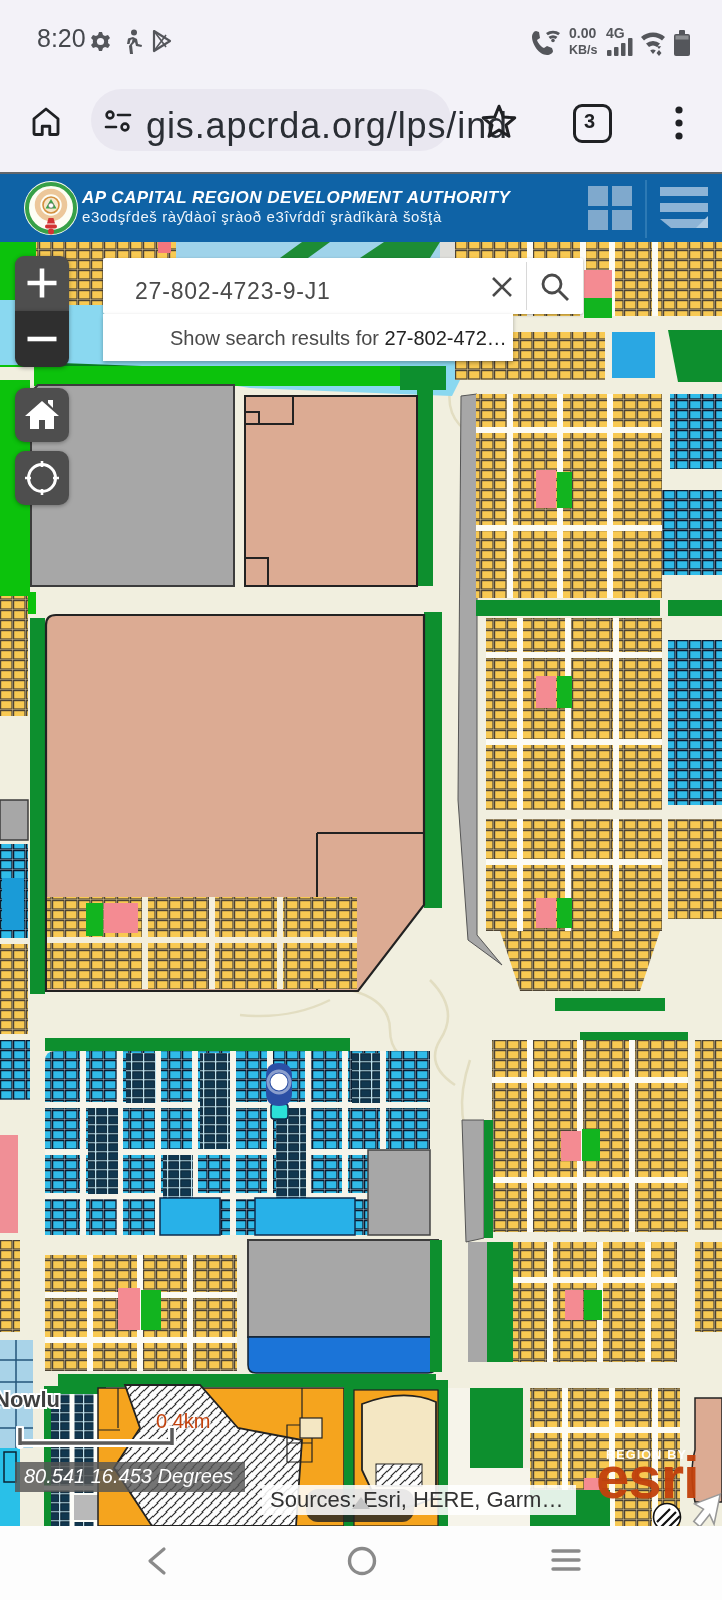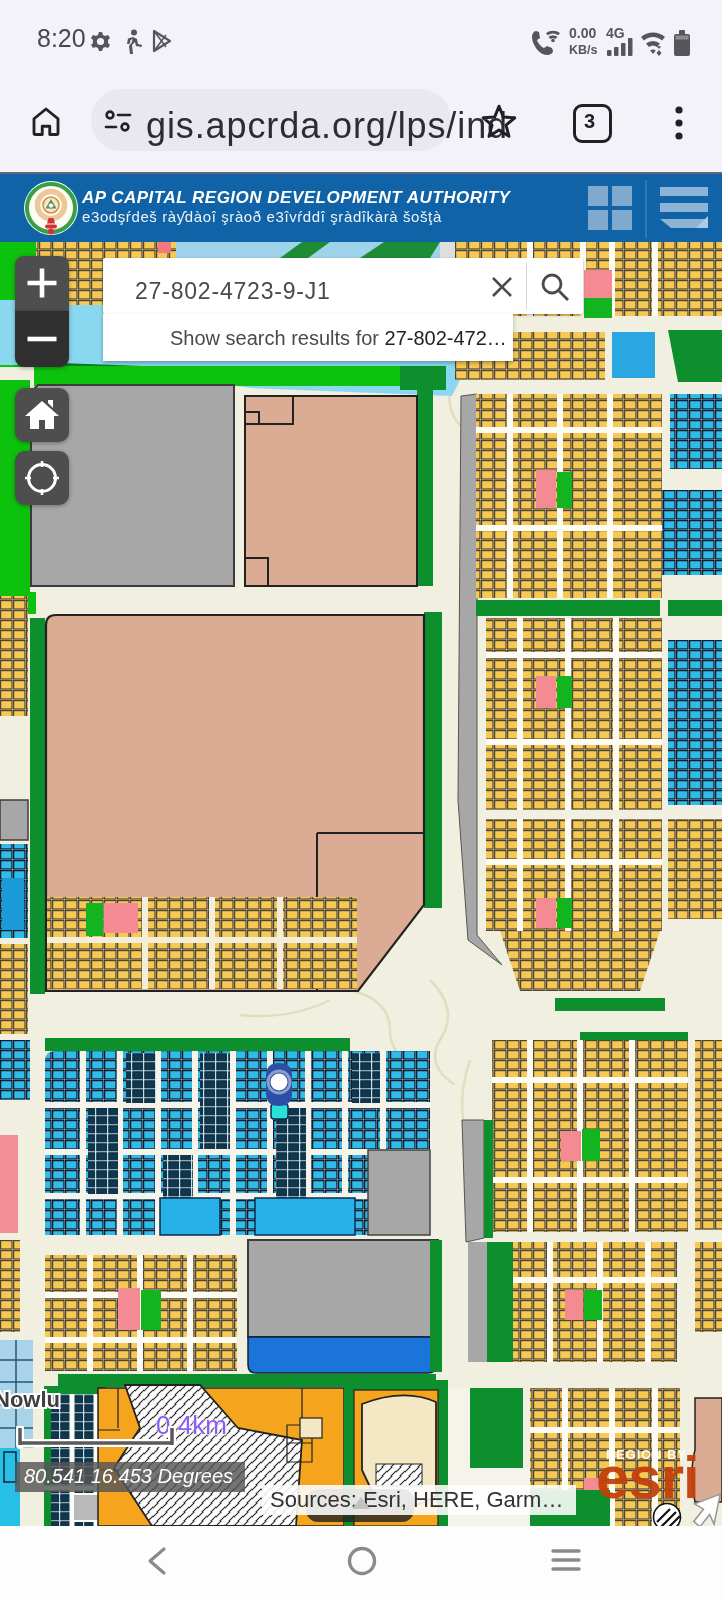--- a/index.html
+++ b/index.html
@@ -450,21 +450,21 @@
     <path d="M27 13L10 28h5v13h9v-9h6v9h9V28h5z" fill="#fff"></path>
     <path d="M33 15v-3h5v8z" fill="#fff"></path>
   </svg>
 
 <div class="abs" style="left:15px;top:451px;width:54px;height:54px;background:#4e4e4e;border-radius:10px;box-shadow:0 1px 4px rgba(0,0,0,.35);"></div>
 <svg class="abs" style="left:15px;top:451px;" width="54" height="54" viewBox="0 0 54 54" fill="none" stroke="#fff">
     <circle cx="27" cy="27" r="13.5" stroke-width="3"></circle>
     <path d="M27 10v6M27 38v6M10 27h6M38 27h6" stroke-width="2.6"></path>
   </svg>
 
-<div class="abs" style="left:156px;top:1410px;font-size:26px;color:#8b5cf6;text-shadow:0 0 3px #fff,0 0 3px #fff,1px 1px 2px #fff;">0.4km</div>
+<div class="abs" style="left:156px;top:1410px;font-size:20px;color:#c2410c;text-shadow:0 0 3px #fff,0 0 3px #fff,1px 1px 2px #fff;">0.4km</div>
 
 <svg class="abs" style="left:12px;top:1426px;" width="170" height="26">
     <path d="M8 2v17M160 2v17M8 17h152" stroke="#fff" stroke-width="8" fill="none" stroke-linecap="round"></path>
     <path d="M8 2v17M160 2v17M8 17h152" stroke="#5a5a5a" stroke-width="3.5" fill="none"></path>
   </svg>
 
 <div class="abs" style="left:15px;top:1462px;width:230px;height:30px;background:rgba(85,85,85,.82);"></div>
 <div class="abs" style="left:24px;top:1465px;font-size:20px;color:#fff;font-style:italic;">80.541 16.453 Degrees</div>
 
 <div class="abs" style="left:306px;top:1489px;width:108px;height:33px;background:rgba(35,35,35,.82);border-radius:12px;"></div>

